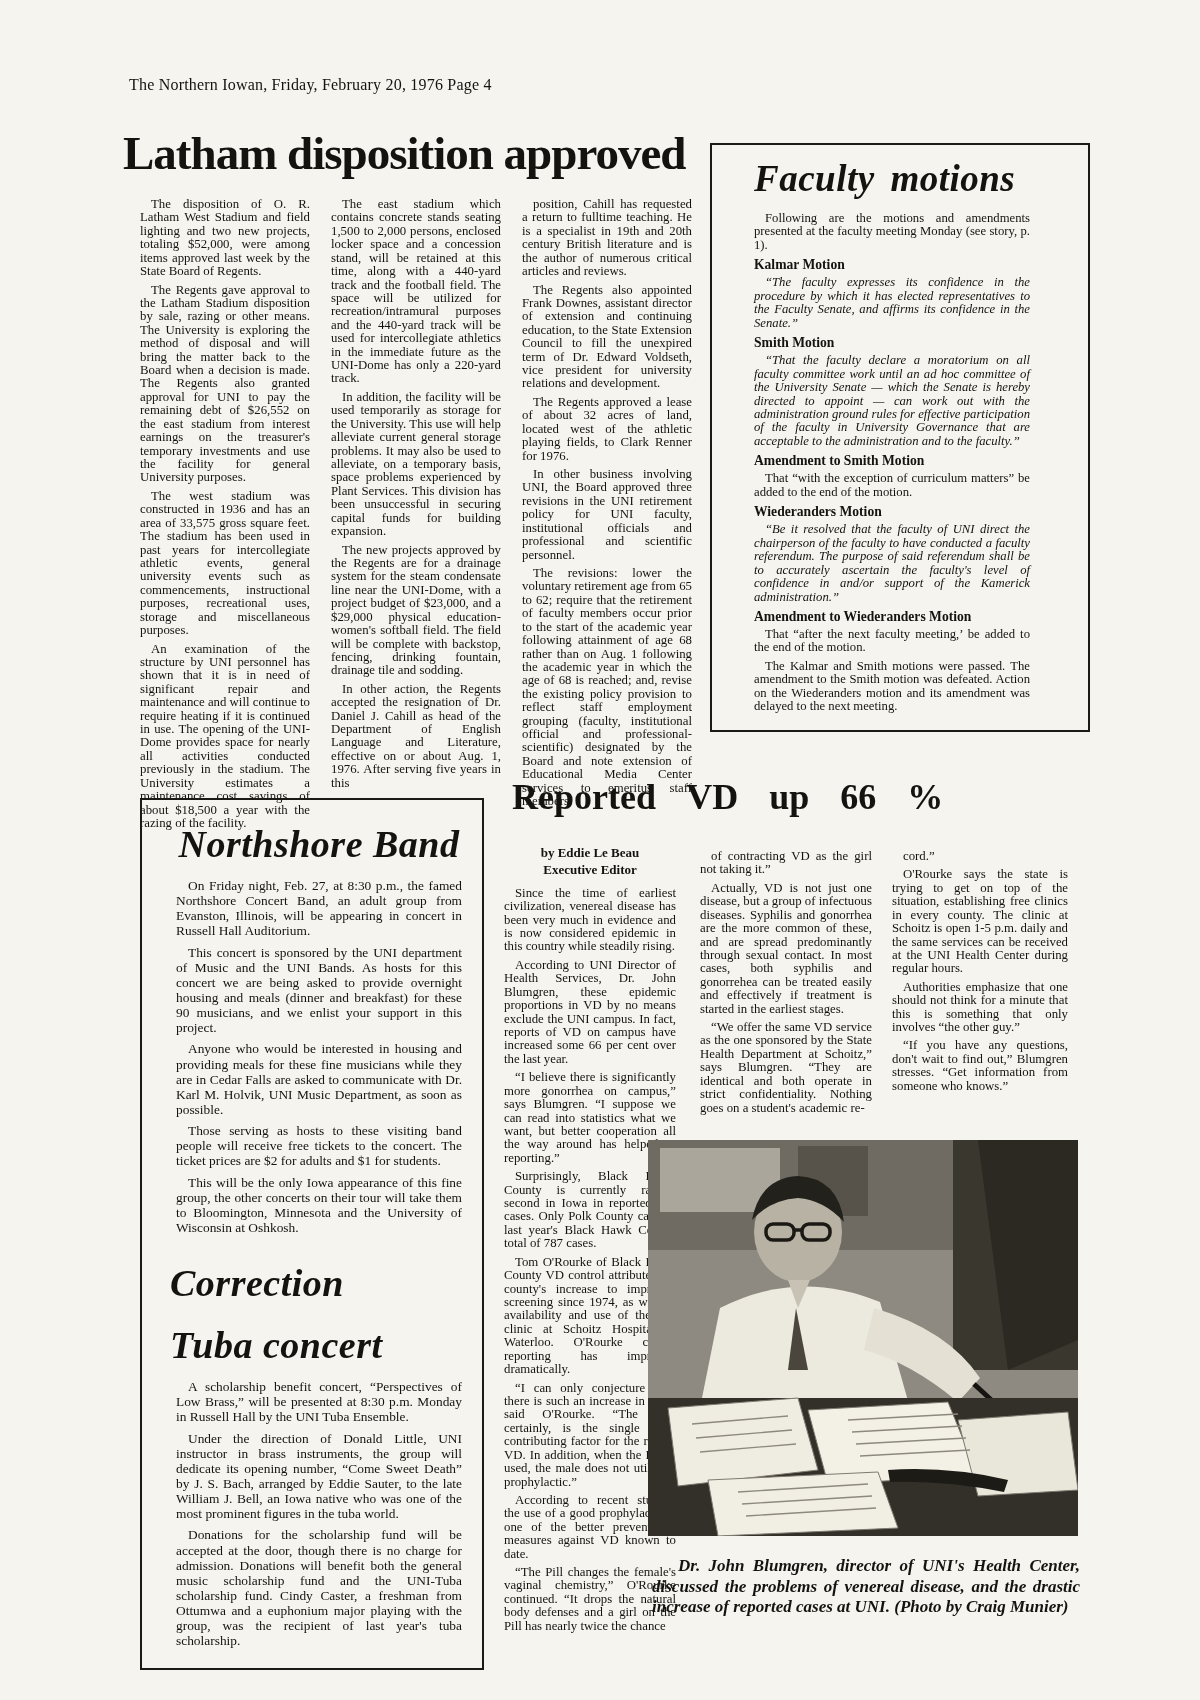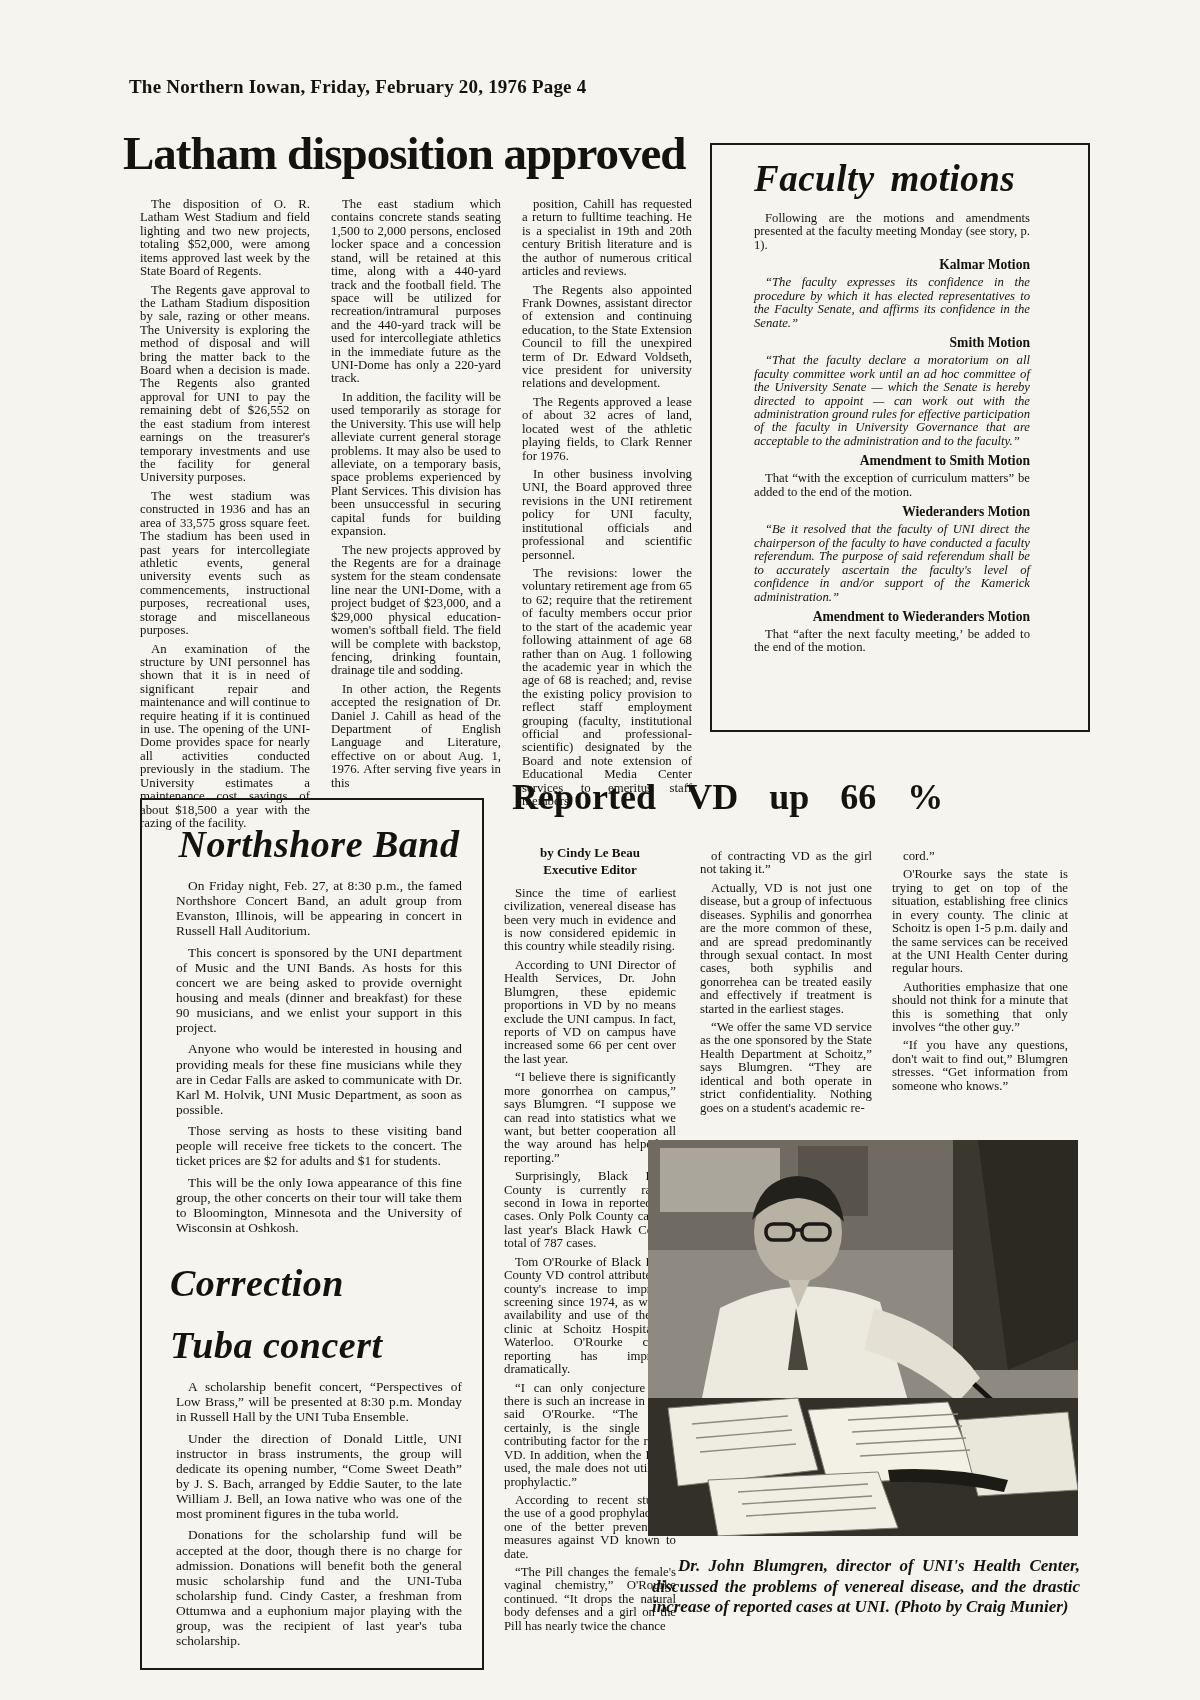--- a/index.html
+++ b/index.html
@@ -3,32 +3,32 @@
 <meta charset="utf-8">
 <style>
   html,body{margin:0;padding:0;}
   body{
     width:1200px;height:1700px;position:relative;overflow:hidden;
     background:#f6f4ef;color:#15130f;
     font-family:"Liberation Serif", serif;
     -webkit-font-smoothing:antialiased;
   }
   .abs{position:absolute;}
-  .masthead{left:129px;top:76px;font-size:19px;font-weight:700;letter-spacing:0.2px;}
+  .masthead{left:129px;top:76px;font-size:16px;font-weight:400;letter-spacing:0.2px;}
   
   .latham-hl{left:123px;top:126px;margin:0;font-size:47px;font-weight:700;letter-spacing:-1px;white-space:nowrap;}
   .latham-cols{left:140px;top:198px;width:552px;display:flex;gap:21px;}
   .ncol{width:170px;}
   .body-text p{font-size:12.8px;line-height:1.05;margin:0 0 5px;text-indent:11px;text-align:justify;hyphens:auto;}
   
   .faculty-box{left:710px;top:143px;width:380px;min-height:589px;border:2px solid #1c1a16;
     box-sizing:border-box;padding:10px 58px 10px 42px;background:transparent;}
   .fm-hl{margin:2px 0 12px;font-size:37px;font-weight:700;font-style:italic;letter-spacing:0.5px;word-spacing:6px;}
   .fm-body p{font-size:12.7px;line-height:1.06;margin:0 0 5px;text-indent:11px;text-align:justify;hyphens:auto;}
-  .fm-body .blk-heading{font-size:13.6px;font-weight:700;margin:4px 0 3px;text-indent:0;text-align:right;}
+  .fm-body .blk-heading{font-size:13.6px;font-weight:700;margin:4px 0 3px;text-indent:0;text-align:left;}
   .blk-quote{font-style:italic;}
   
   .vd-hl{left:512px;top:776px;margin:0;font-size:36px;font-weight:700;word-spacing:22px;white-space:nowrap;}
   
   .ns-box{left:140px;top:798px;width:344px;min-height:798px;border:2.5px solid #1c1a16;
     box-sizing:border-box;padding:22px 20px 14px 34px;}
   .italic-hl{font-weight:700;font-style:italic;font-size:38px;margin:0 0 12px;letter-spacing:0.5px;}
   .ns-hl{text-align:center;}
   .corr-hl{margin-top:26px;margin-left:-6px;}
   .tuba-hl{margin-top:18px;margin-left:-6px;}
@@ -81,20 +81,21 @@
       <h4 class="blk blk-heading">Kalmar Motion</h4>
       <p class="blk blk-quote">“The faculty expresses its confidence in the procedure by which it has elected representatives to the Faculty Senate, and affirms its confidence in the Senate.”</p>
       <h4 class="blk blk-heading">Smith Motion</h4>
       <p class="blk blk-quote">“That the faculty declare a moratorium on all faculty committee work until an ad hoc committee of the University Senate — which the Senate is hereby directed to appoint — can work out with the administration ground rules for effective participation of the faculty in University Governance that are acceptable to the administration and to the faculty.”</p>
       <h4 class="blk blk-heading">Amendment to Smith Motion</h4>
       <p class="blk blk-para">That “with the exception of curriculum matters” be added to the end of the motion.</p>
       <h4 class="blk blk-heading">Wiederanders Motion</h4>
       <p class="blk blk-quote">“Be it resolved that the faculty of UNI direct the chairperson of the faculty to have conducted a faculty referendum. The purpose of said referendum shall be to accurately ascertain the faculty's level of confidence in and/or support of the Kamerick administration.”</p>
       <h4 class="blk blk-heading">Amendment to Wiederanders Motion</h4>
       <p class="blk blk-para">That “after the next faculty meeting,’ be added to the end of the motion.</p>
+      <p class="blk blk-para">The Kalmar and Smith motions were passed. The amendment to the Smith motion was defeated. Action on the Wiederanders motion and its amendment was delayed to the next meeting.</p>
     </div>
 </section>
 
 <h2 class="abs vd-hl">Reported VD up 66 %</h2>
 
 <section class="abs ns-box">
   <h2 class="italic-hl ns-hl">Northshore Band</h2>
   <div class="ns-body">
       <p class="blk blk-para">On Friday night, Feb. 27, at 8:30 p.m., the famed Northshore Concert Band, an adult group from Evanston, Illinois, will be appearing in concert in Russell Hall Auditorium.</p>
       <p class="blk blk-para">This concert is sponsored by the UNI department of Music and the UNI Bands. As hosts for this concert we are being asked to provide overnight housing and meals (dinner and breakfast) for these 90 musicians, and we enlist your support in this project.</p>
@@ -106,21 +107,21 @@
   <h2 class="italic-hl tuba-hl">Tuba concert</h2>
   <div class="ns-body">
       <p class="blk blk-para">A scholarship benefit concert, “Perspectives of Low Brass,” will be presented at 8:30 p.m. Monday in Russell Hall by the UNI Tuba Ensemble.</p>
       <p class="blk blk-para">Under the direction of Donald Little, UNI instructor in brass instruments, the group will dedicate its opening number, “Come Sweet Death” by J. S. Bach, arranged by Eddie Sauter, to the late William J. Bell, an Iowa native who was one of the most prominent figures in the tuba world.</p>
       <p class="blk blk-para">Donations for the scholarship fund will be accepted at the door, though there is no charge for admission. Donations will benefit both the general music scholarship fund and the UNI-Tuba scholarship fund. Cindy Caster, a freshman from Ottumwa and a euphonium major playing with the group, was the recipient of last year's tuba scholarship.</p>
     </div>
 </section>
 
 <div class="abs vd-col vd-col1 body-text">
   <div class="byline">
-    <div>by Cindy Le Beau</div>
+    <div>by Eddie Le Beau</div>
     <div>Executive Editor</div>
   </div>
   <div>
       <p class="blk blk-para">Since the time of earliest civilization, venereal disease has been very much in evidence and is now considered epidemic in this country while steadily rising.</p>
       <p class="blk blk-para">According to UNI Director of Health Services, Dr. John Blumgren, these epidemic proportions in VD by no means exclude the UNI campus. In fact, reports of VD on campus have increased some 66 per cent over the last year.</p>
       <p class="blk blk-para">“I believe there is significantly more gonorrhea on campus,” says Blumgren. “I suppose we can read into statistics what we want, but better cooperation all the way around has helped in reporting.”</p>
       <p class="blk blk-para">Surprisingly, Black Hawk County is currently ranked second in Iowa in reported VD cases. Only Polk County can top last year's Black Hawk County total of 787 cases.</p>
       <p class="blk blk-para">Tom O'Rourke of Black Hawk County VD control attributes the county's increase to improved screening since 1974, as well as availability and use of the VD clinic at Schoitz Hospital in Waterloo. O'Rourke claims reporting has improved dramatically.</p>
       <p class="blk blk-para">“I can only conjecture why there is such an increase in VD,” said O'Rourke. “The pill, certainly, is the single most contributing factor for the rise in VD. In addition, when the Pill is used, the male does not utilize a prophylactic.”</p>
       <p class="blk blk-para">According to recent studies, the use of a good prophylactic is one of the better preventative measures against VD known to date.</p>

